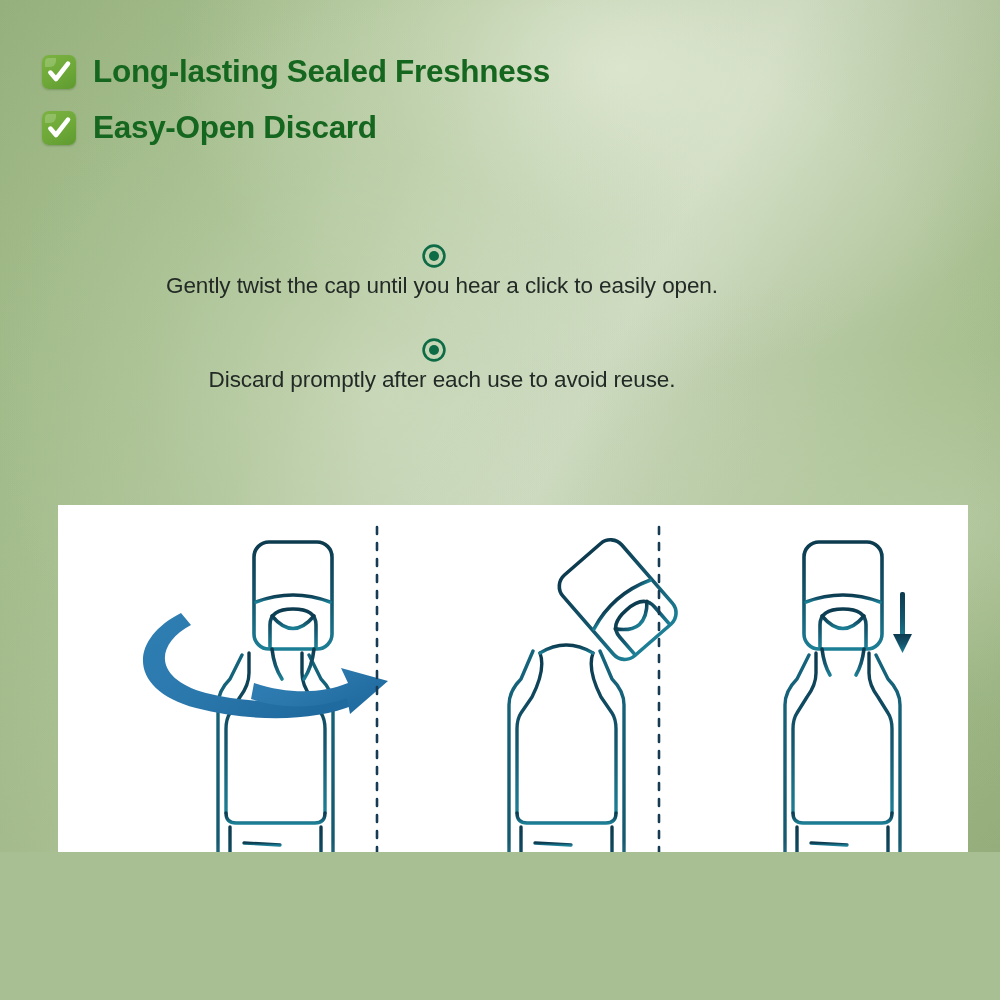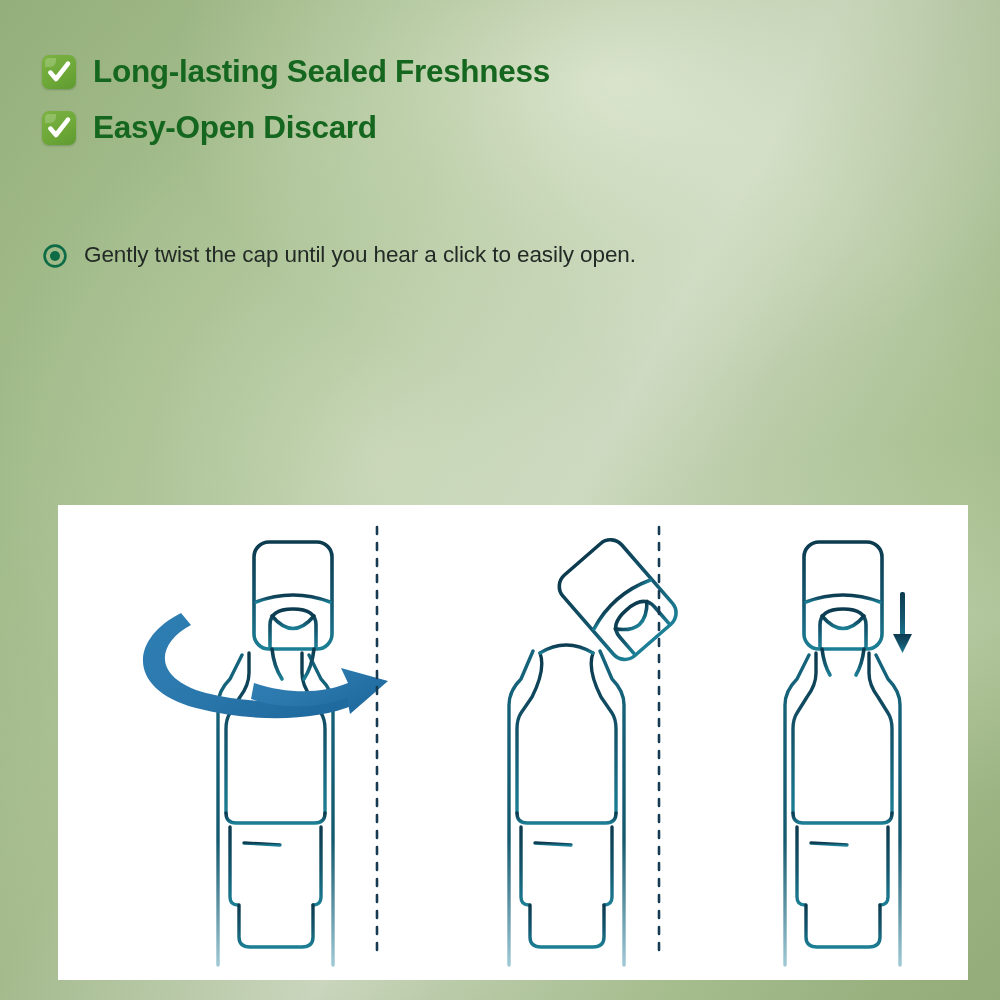--- a/index.html
+++ b/index.html
@@ -10,21 +10,21 @@
     width: 1000px;
     height: 1000px;
     overflow: hidden;
     font-family: "Liberation Sans", sans-serif;
     background: #a8bf93;
   }
 
   #page {
     position: relative;
     width: 1000px;
-    height: 1000px;
+    height: 852px;
     overflow: hidden;
     background-color: #ffffff;
   }
 
   
   .bg-layer {
     position: absolute;
     inset: 0;
     pointer-events: none;
   }
@@ -108,22 +108,23 @@
 
   
   .instructions {
     position: absolute;
     left: 42px;
     top: 238px;
     width: 800px;
   }
   .bullet-row {
     display: flex;
-    align-items: flex-start;
+    align-items: center;
     margin-bottom: 29px;
+    flex-direction: column;
   }
   .bullet-dot {
     flex: 0 0 26px;
     width: 26px;
     height: 26px;
     margin-right: 16px;
     margin-top: 5px;
   }
   .bullet-text {
     font-size: 22.5px;
@@ -184,20 +185,29 @@
       <span class="bullet-dot">
         <svg width="26" height="26" viewBox="0 0 26 26" aria-hidden="true">
           <circle cx="13" cy="13" r="10.4" fill="none" stroke="#0d6b46" stroke-width="2.6"></circle>
           <circle cx="13" cy="13" r="5.0" fill="#0d6b46"></circle>
         </svg>
       </span>
       <span class="bullet-text">Gently twist the cap until you hear a click to easily open.</span>
     </div>
 
 
+    <div class="bullet-row">
+      <span class="bullet-dot">
+        <svg width="26" height="26" viewBox="0 0 26 26" aria-hidden="true">
+          <circle cx="13" cy="13" r="10.4" fill="none" stroke="#0d6b46" stroke-width="2.6"></circle>
+          <circle cx="13" cy="13" r="5.0" fill="#0d6b46"></circle>
+        </svg>
+      </span>
+      <span class="bullet-text">Discard promptly after each use to avoid reuse.</span>
+    </div>
 
   </div>
 
   <div class="illus-card">
     <svg width="910" height="475" viewBox="0 0 910 475" aria-hidden="true">
       <defs>
         <linearGradient id="lineGrad" x1="0" y1="0" x2="0" y2="1">
           <stop offset="0%" stop-color="#0c3a4e"></stop>
           <stop offset="55%" stop-color="#13566e"></stop>
           <stop offset="100%" stop-color="#1c7f95"></stop>

